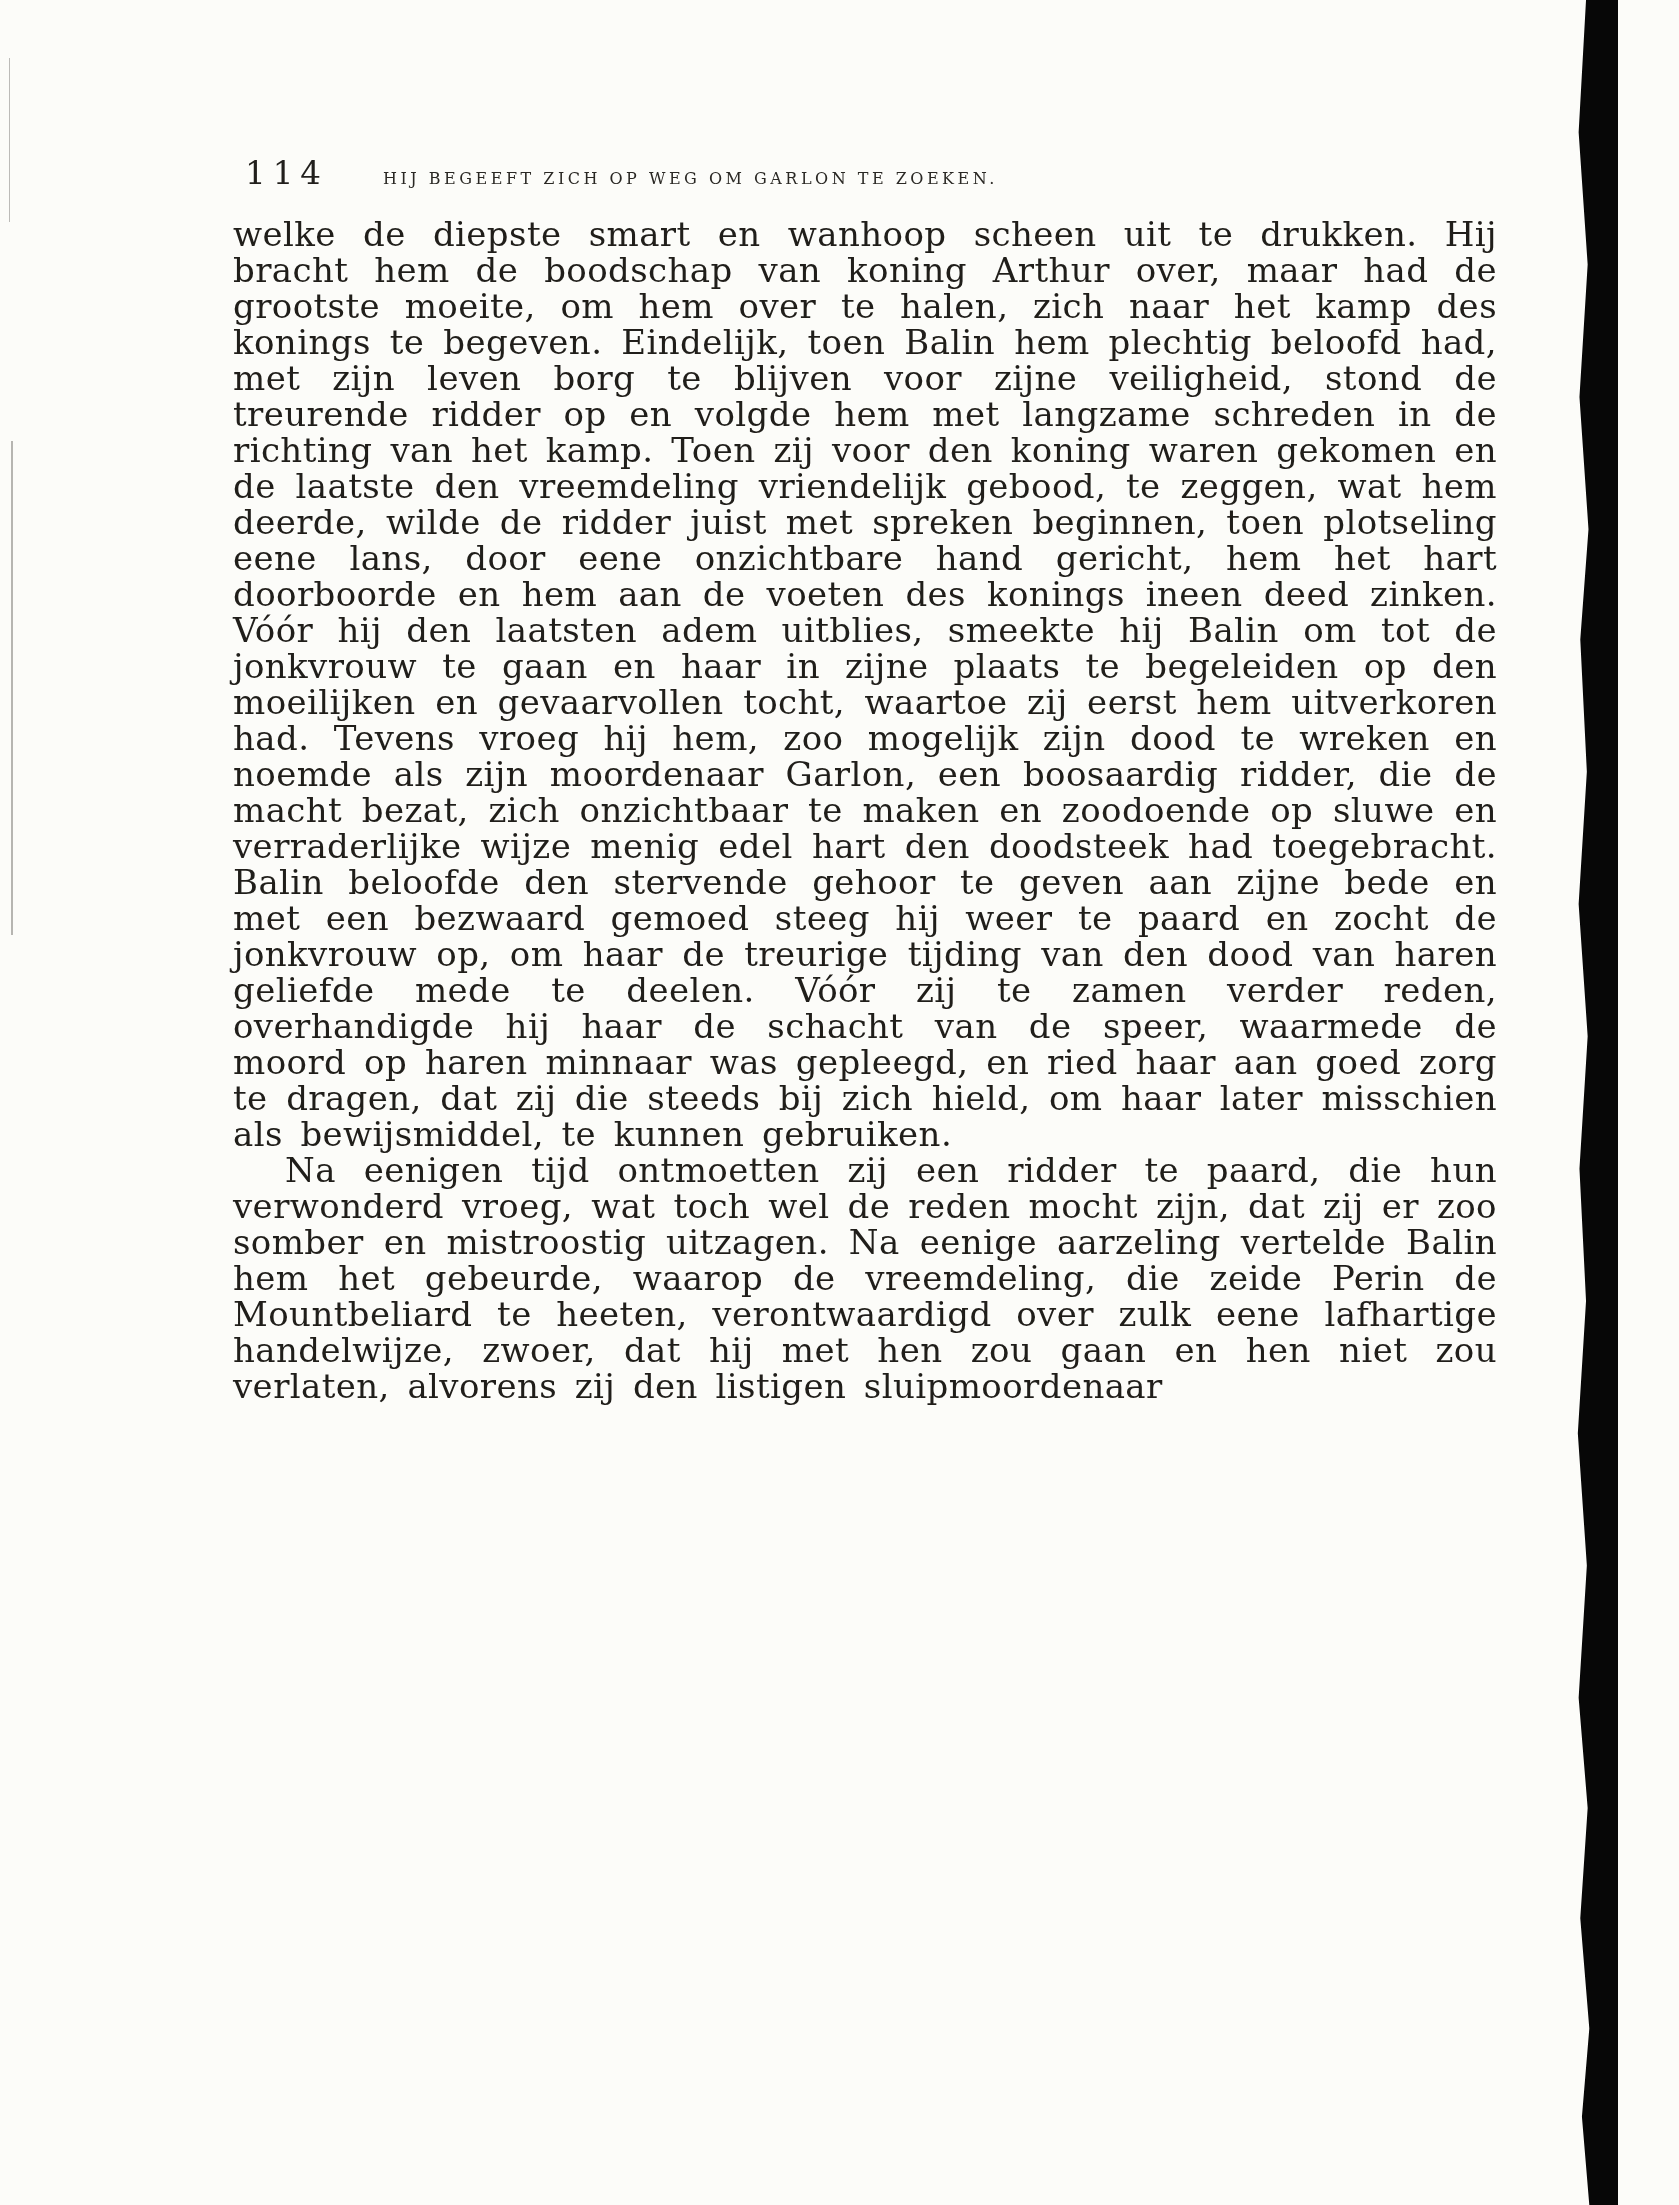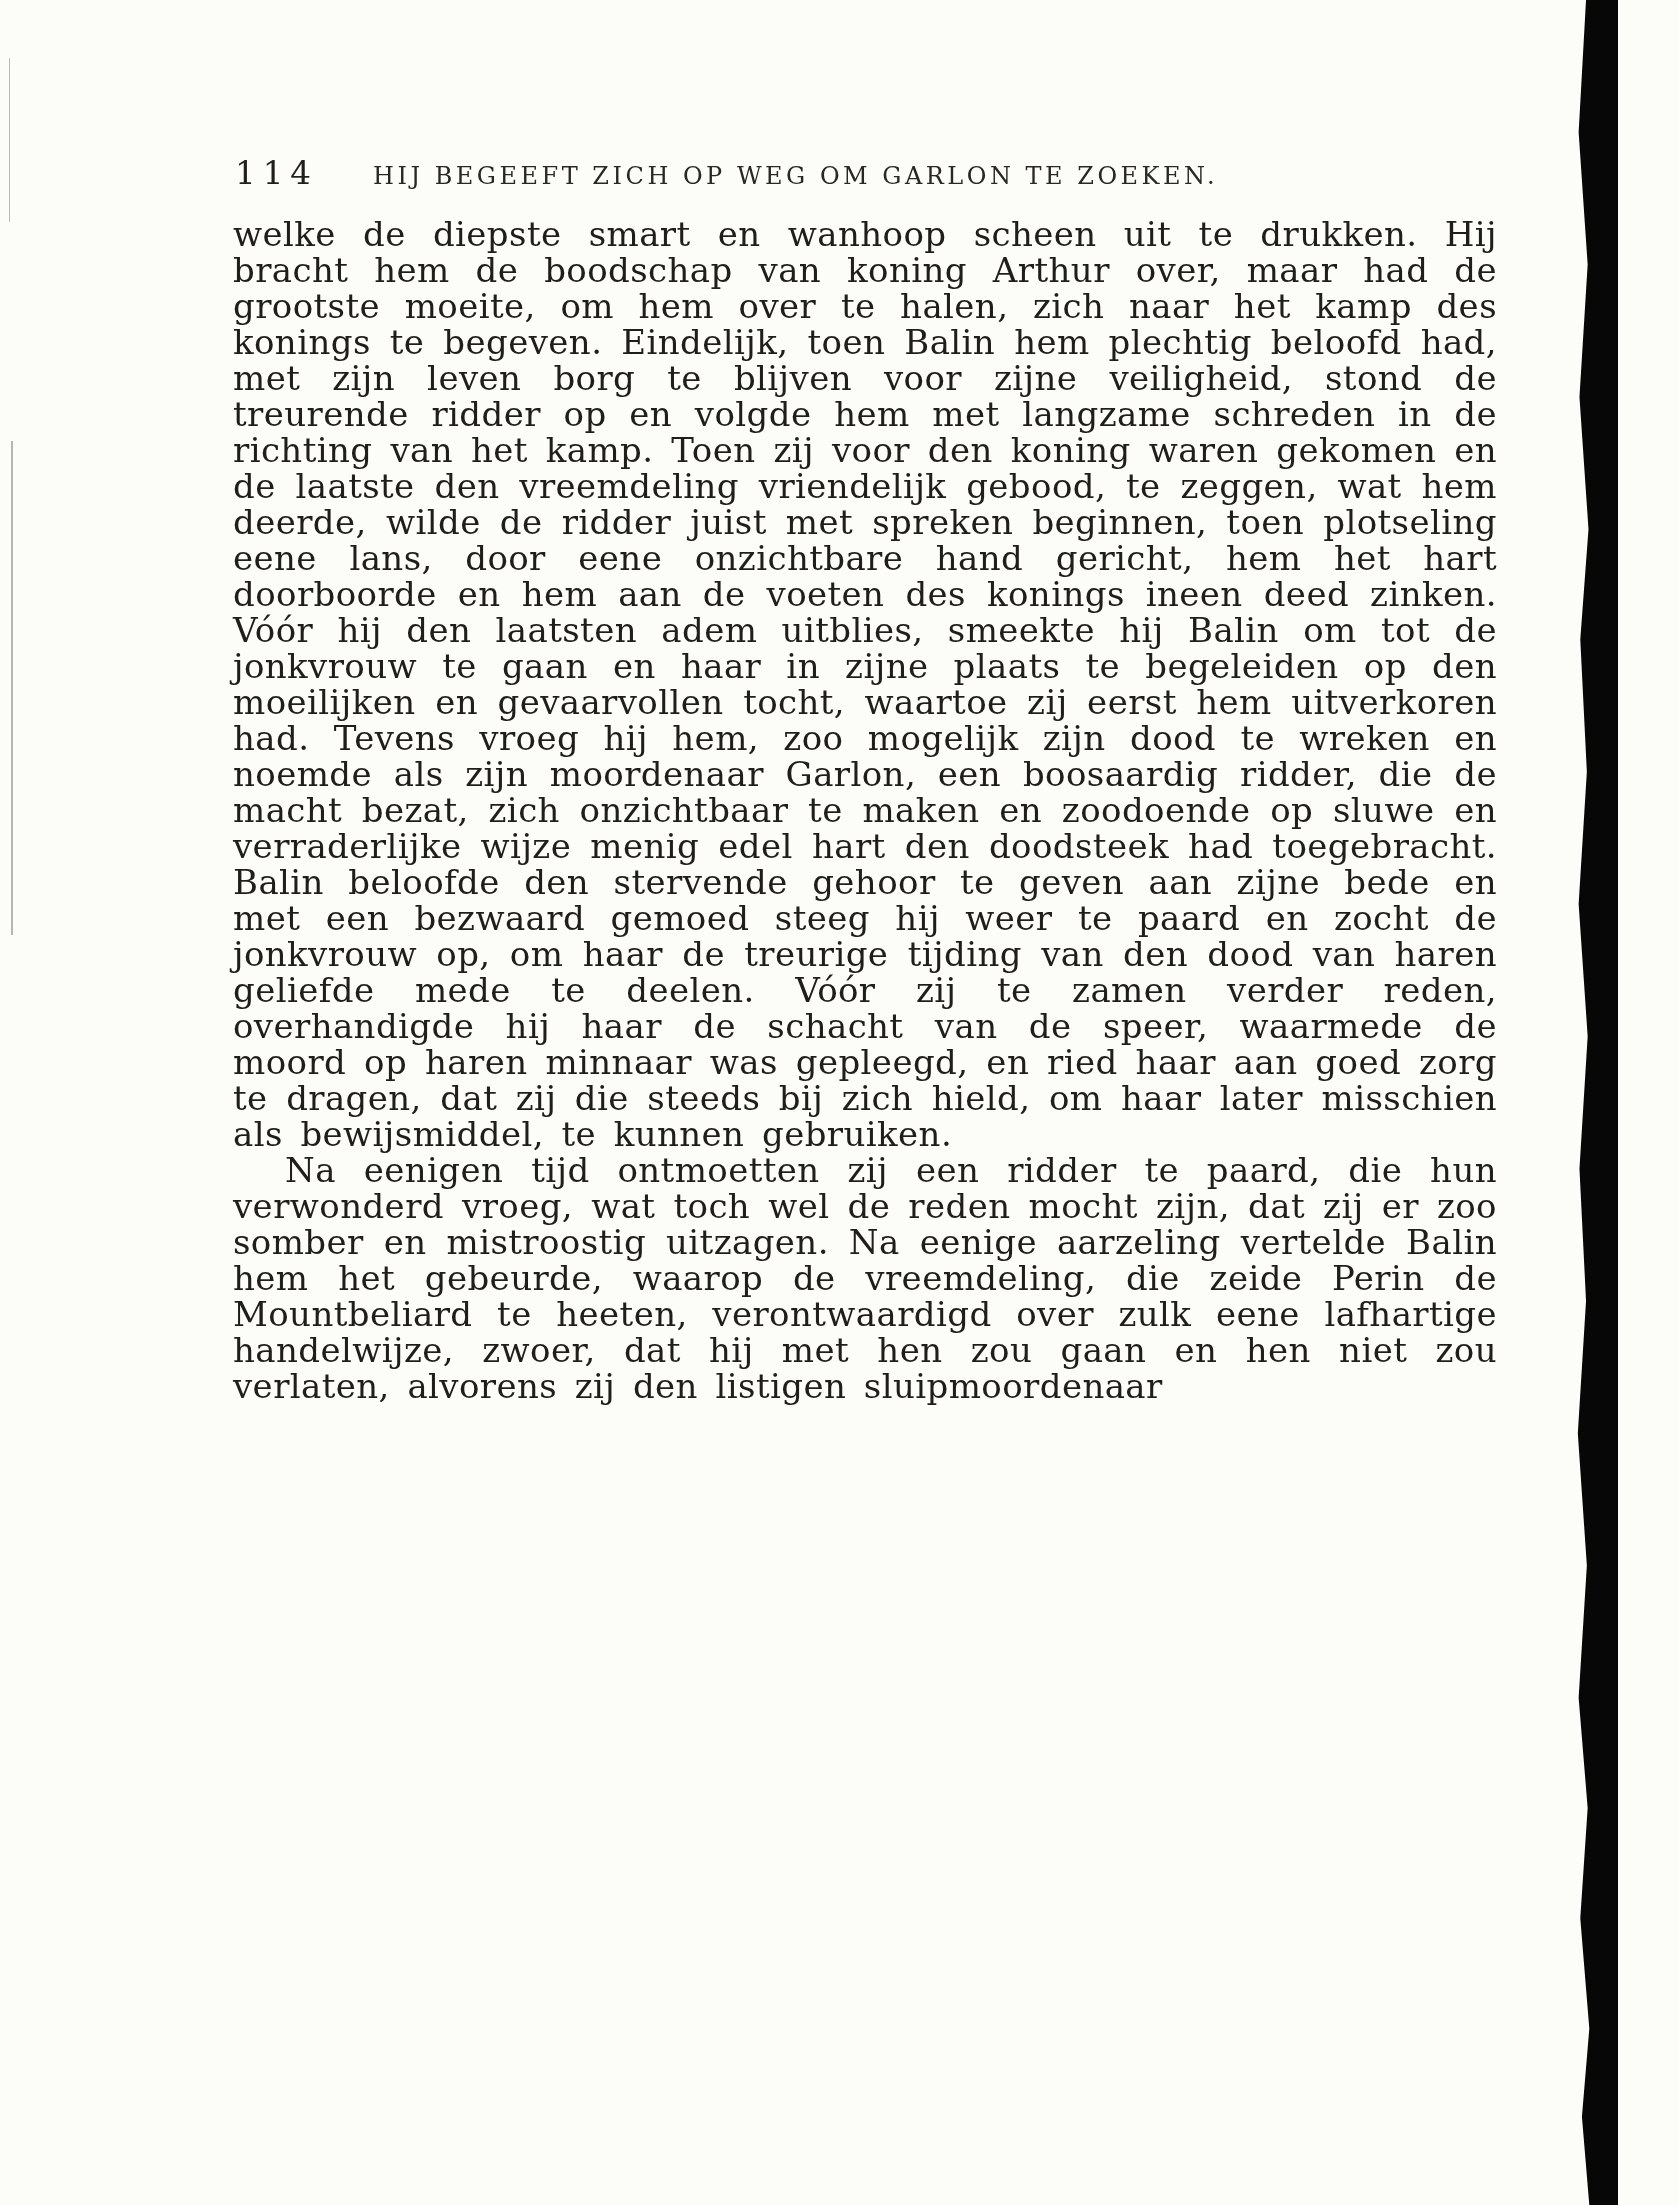--- a/index.html
+++ b/index.html
@@ -13,35 +13,35 @@
     height: 2205px;
     background: #fcfcf9;
     overflow: hidden;
     font-family: "DejaVu Serif", "Liberation Serif", serif;
     color: #1d1b18;
   }
 
   
   .running-head {
     position: absolute;
-    left: 235px;
+    left: 245px;
     top: 154px;
     width: 1264px;
     display: flex;
     align-items: baseline;
     gap: 55px;
     white-space: nowrap;
   }
   .page-number {
     font-size: 32.5px;
     letter-spacing: 7px;
     color: #211f1c;
   }
   .running-title {
-    font-size: 24px;
+    font-size: 16px;
     letter-spacing: 3.5px;
     color: #2a2824;
   }
 
   
   .text-block {
     position: absolute;
     left: 233px;
     top: 216px;
     width: 1264px;

